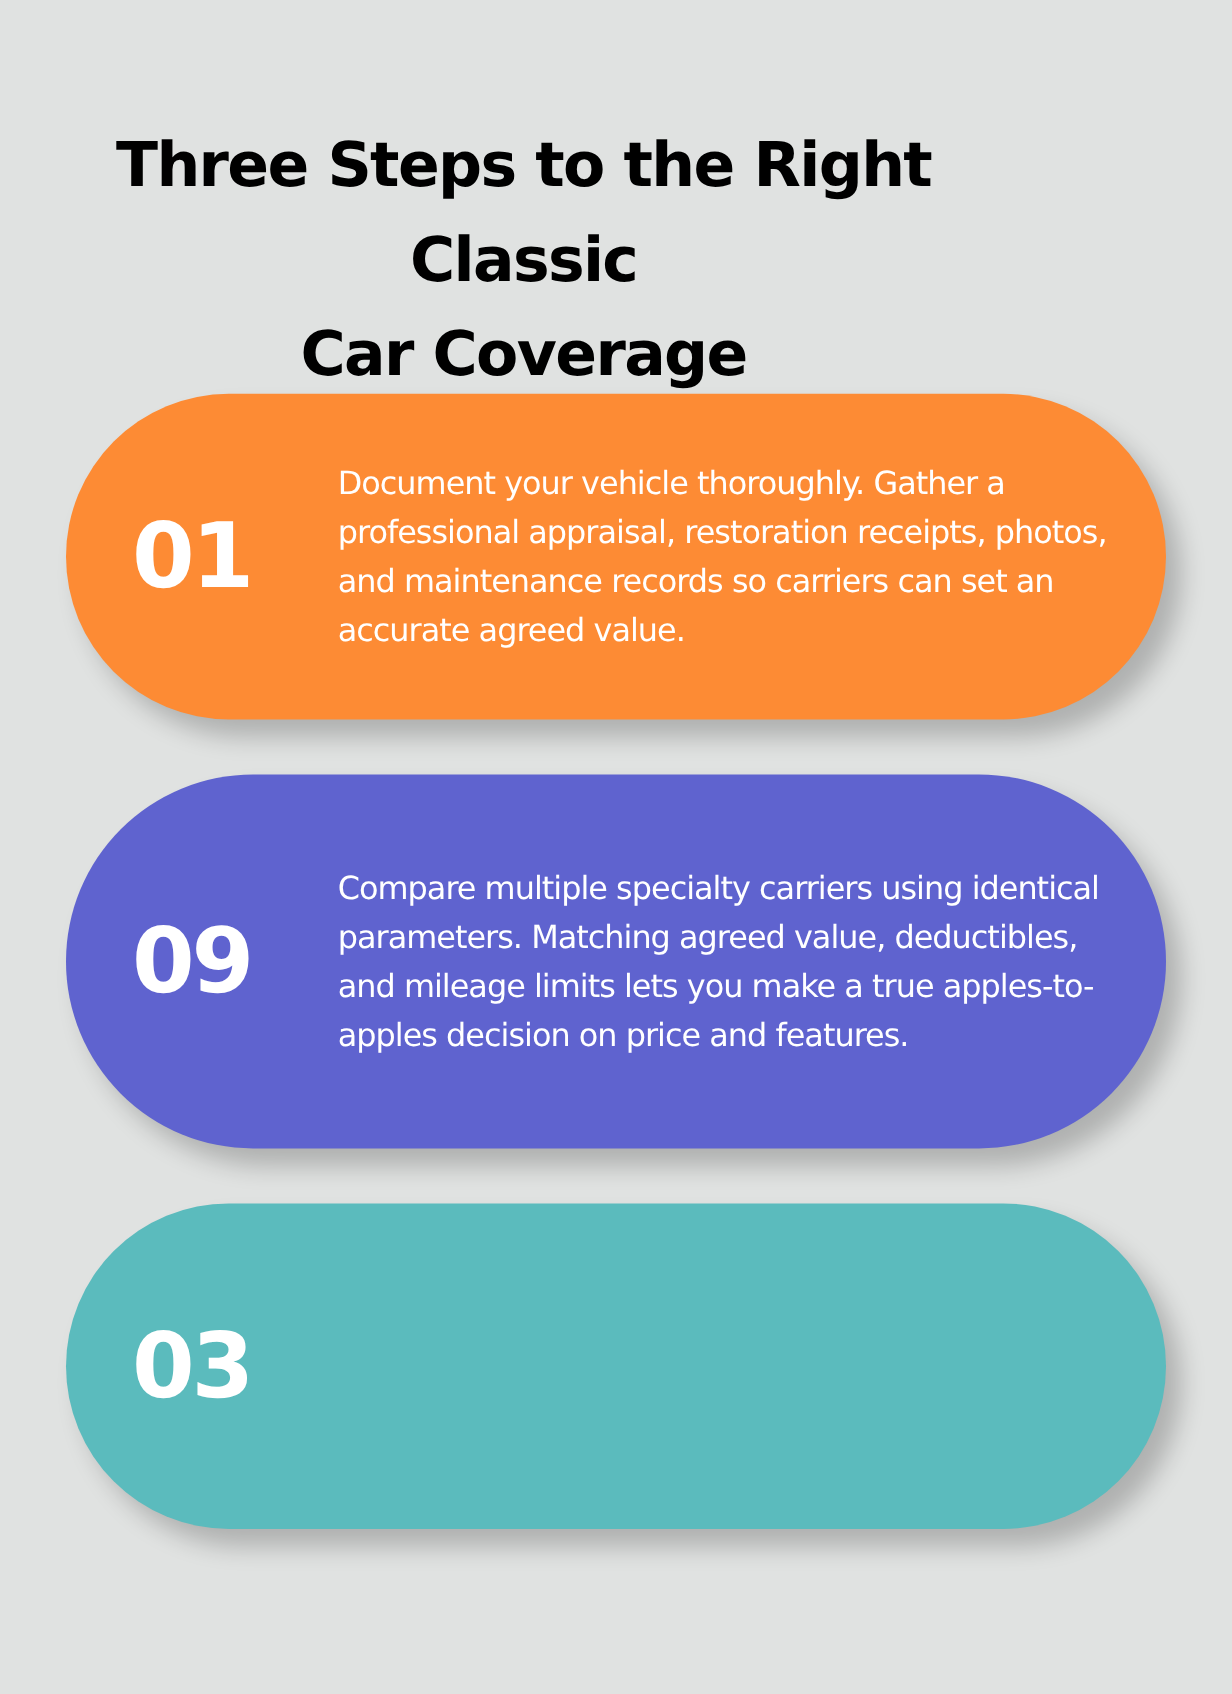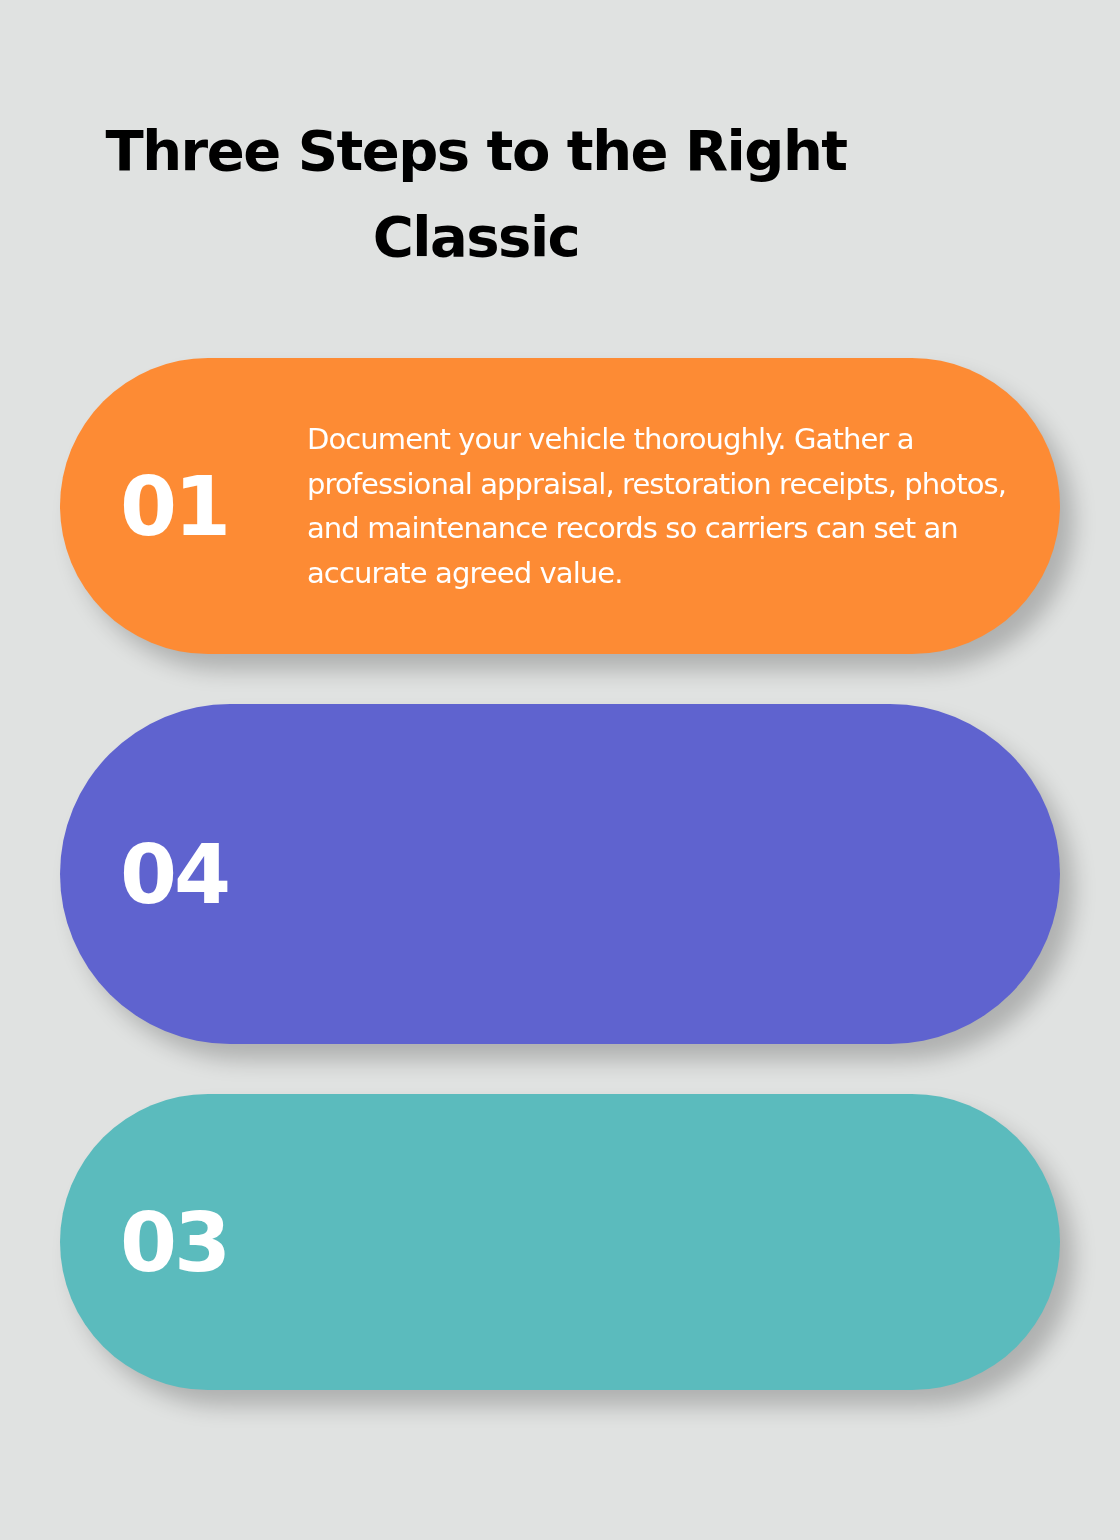--- a/index.html
+++ b/index.html
@@ -60,26 +60,28 @@
     }
     #card-1 { top: 358px; height: 296px; border-radius: 148px; }
     #card-2 { top: 704px; height: 340px; border-radius: 170px; }
     #card-3 { top: 1094px; height: 296px; border-radius: 148px; }
   </style>
 </head>
 <body style="background: rgb(224, 226, 225);">
 
 <h1 class="title">
   <span>Three Steps to the Right Classic</span><br>
+  <span>Car Coverage</span>
 </h1>
 
 <div class="card" id="card-1" style="background: rgb(253, 139, 52);">
   <div class="num">01</div>
   <div class="text">Document your vehicle thoroughly. Gather a professional appraisal, restoration receipts, photos, and maintenance records so carriers can set an accurate agreed value.</div>
 </div>
 
 <div class="card" id="card-2" style="background: rgb(95, 99, 207);">
-  <div class="num">04</div>
+  <div class="num">09</div>
+  <div class="text">Compare multiple specialty carriers using identical parameters. Matching agreed value, deductibles, and mileage limits lets you make a true apples-to-apples decision on price and features.</div>
 </div>
 
 <div class="card" id="card-3" style="background: rgb(91, 187, 189);">
   <div class="num">03</div>
 </div>
 
 </body></html>

